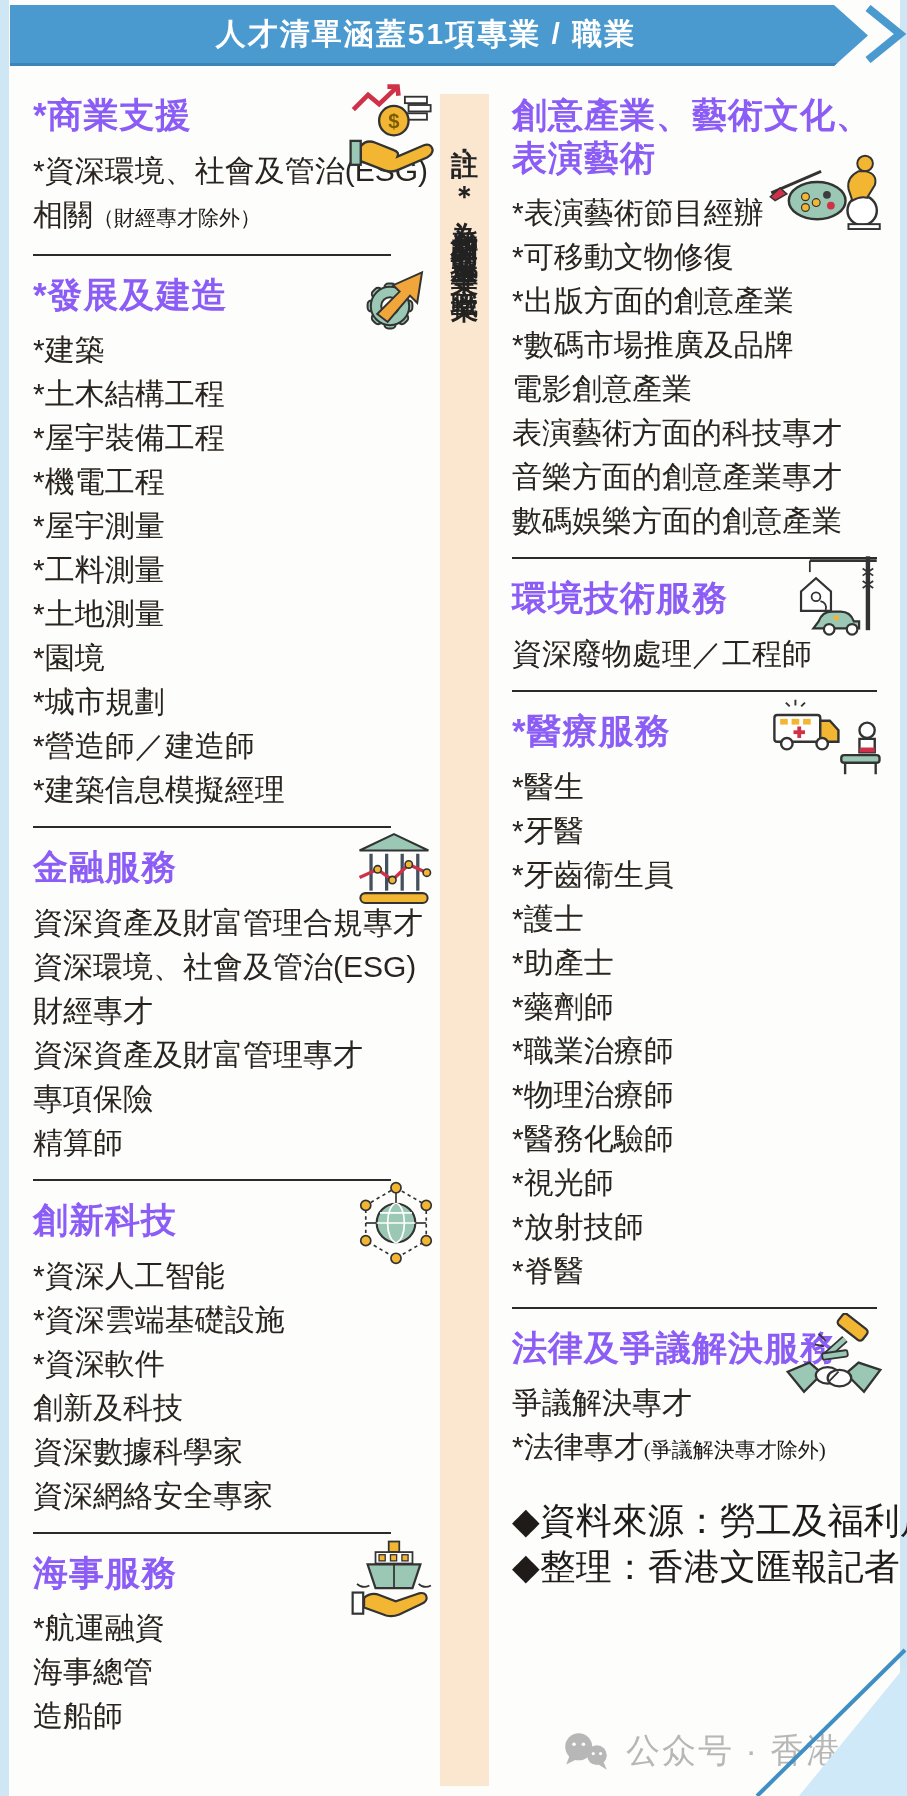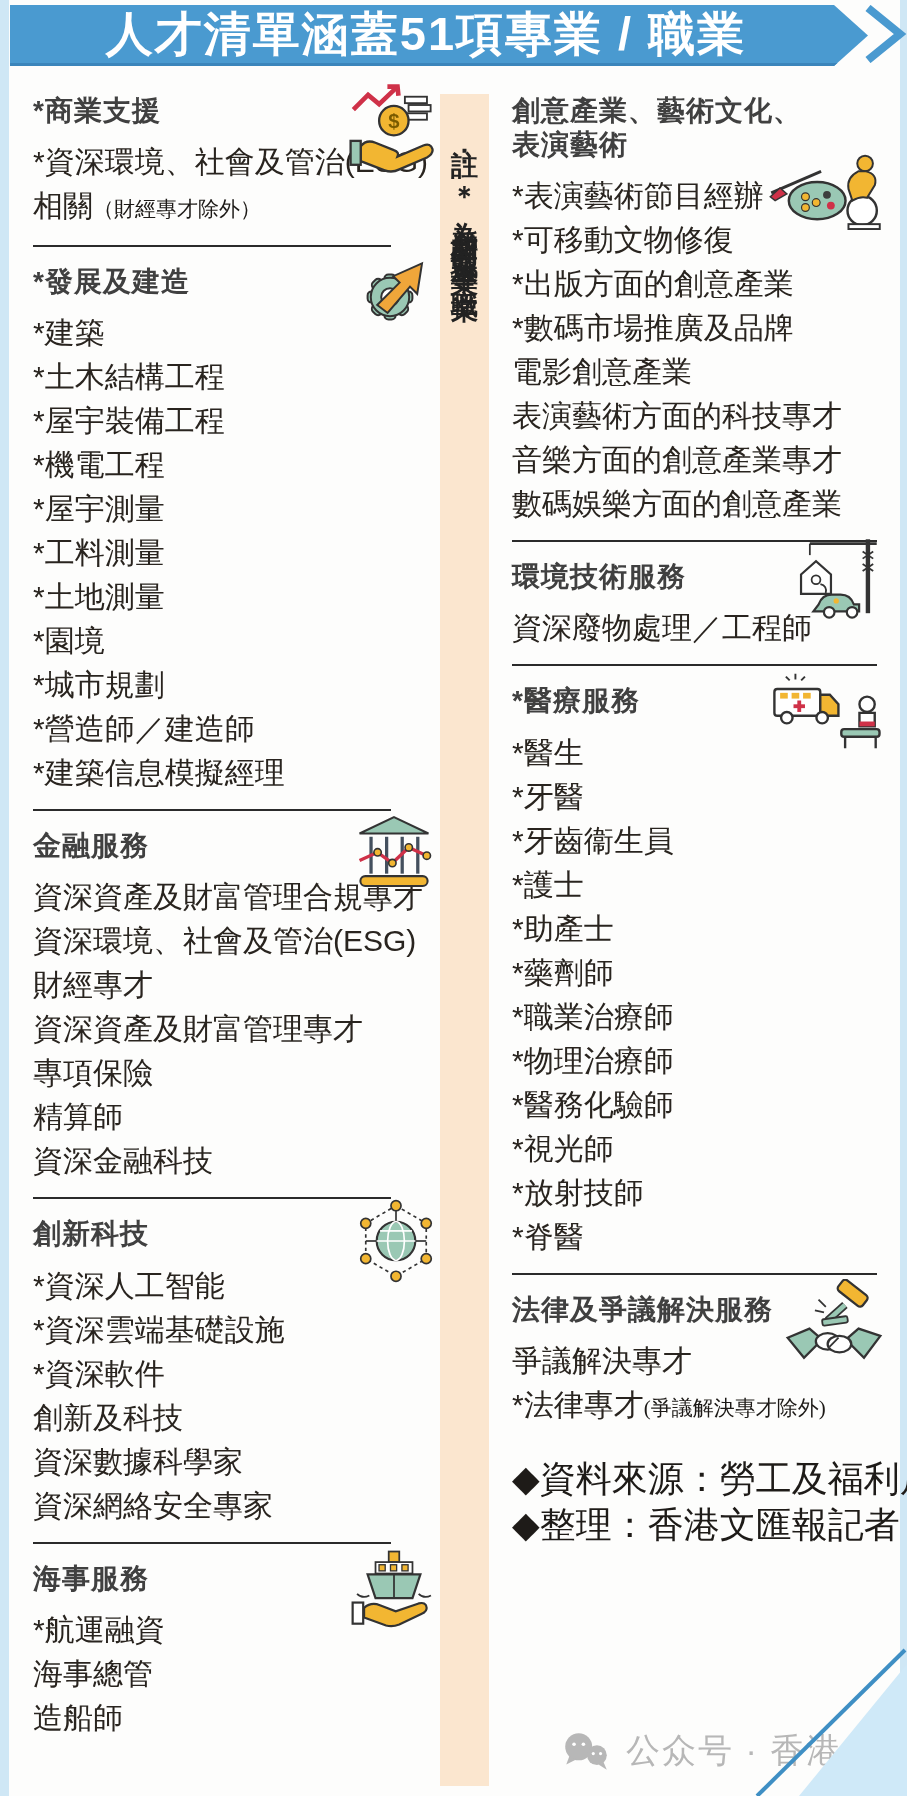--- a/index.html
+++ b/index.html
@@ -4,31 +4,31 @@
 <style>
   html,body{margin:0;padding:0;}
   body{width:907px;height:1796px;position:relative;overflow:hidden;background:#fdfdfc;
        font-family:"Liberation Sans","DejaVu Sans",sans-serif;color:#29241f;}
   .edge{position:absolute;top:0;height:100%;background:#cfe7f5;}
   .edge-left{left:0;width:9px;}
   .edge-right{right:0;width:7px;}
   .banner{position:absolute;left:10px;top:5px;width:858px;height:58px;background:#4a9ad0;
           border-bottom:3px solid #3b85bb;display:flex;align-items:center;justify-content:center;
           clip-path:polygon(0 0,calc(100% - 34px) 0,100% 50%,calc(100% - 34px) 100%,0 100%);}
-  .banner-title{color:#ffffff;font-size:47px;font-weight:bold;letter-spacing:2px;white-space:nowrap;padding-right:26px;}
+  .banner-title{color:#ffffff;font-size:30px;font-weight:bold;letter-spacing:2px;white-space:nowrap;padding-right:26px;}
   .banner-chevron{position:absolute;left:864px;top:5px;}
   .note-strip{position:absolute;left:440px;top:94px;width:49px;height:1692px;background:#fbe6cf;
               display:flex;justify-content:center;}
   .note-text{writing-mode:vertical-rl;font-size:27px;font-weight:600;letter-spacing:6px;
              color:#222;margin-top:34px;}
   .col{position:absolute;top:88px;}
   .col-left{left:33px;width:405px;}
   .col-right{left:512px;width:372px;}
   .sec{position:relative;}
-  .sec-title{font-size:28px;font-weight:bold;color:#404040;line-height:1.22;letter-spacing:1px;
+  .sec-title{font-size:35px;font-weight:bold;color:#8b5cf6;line-height:1.22;letter-spacing:1px;
              margin:6px 0 12px;white-space:pre;}
   .sec-icon{position:absolute;right:0;display:block;}
   .items{margin:0;padding:0;list-style:none;}
   .items li{font-size:30px;line-height:44px;white-space:nowrap;color:#29241f;}
   .kai{font-family:"Liberation Serif","DejaVu Serif",serif;font-size:21px;color:#1c1916;}
   .divider{border-top:2px solid #2b2b2b;margin:14px 0 18px;}
   .col-left .divider{width:358px;}
   .col-right .divider{width:365px;}
   .footer{margin-top:26px;}
   .footer-line{font-family:"Liberation Serif","DejaVu Serif",serif;font-size:36px;line-height:46px;
@@ -122,21 +122,20 @@
               <circle cx="90" cy="52" r="4.5"></circle>
             </g>
             <rect x="9" y="77" width="82" height="12" rx="6" fill="#f2b632" stroke="#333" stroke-width="2.5"></rect>
           </svg></span>
         <ul class="items">
           <li><span>資深資產及財富管理合規專才</span></li>
           <li><span>資深環境、社會及管治(ESG)</span><br><span>財經專才</span></li>
           <li><span>資深資產及財富管理專才</span></li>
           <li><span>專項保險</span></li>
           <li><span>精算師</span></li>
-          <li><span>資深金融科技</span></li>
         </ul>
       </div>
       <div class="divider"></div>
       <div class="sec">
         <div class="sec-title">創新科技</div>
         <span class="sec-icon" style="top: -18px;"><svg viewBox="0 0 100 100" width="84" height="84">
             <polygon points="50,8 86,29 86,71 50,92 14,71 14,29" fill="none" stroke="#333" stroke-width="2" stroke-dasharray="4 4"></polygon>
             <line x1="50" y1="27" x2="50" y2="8" stroke="#333" stroke-width="2"></line>
             <line x1="73" y1="50" x2="86" y2="50" stroke="#333" stroke-width="2"></line>
             <line x1="27" y1="50" x2="14" y2="50" stroke="#333" stroke-width="2"></line>

